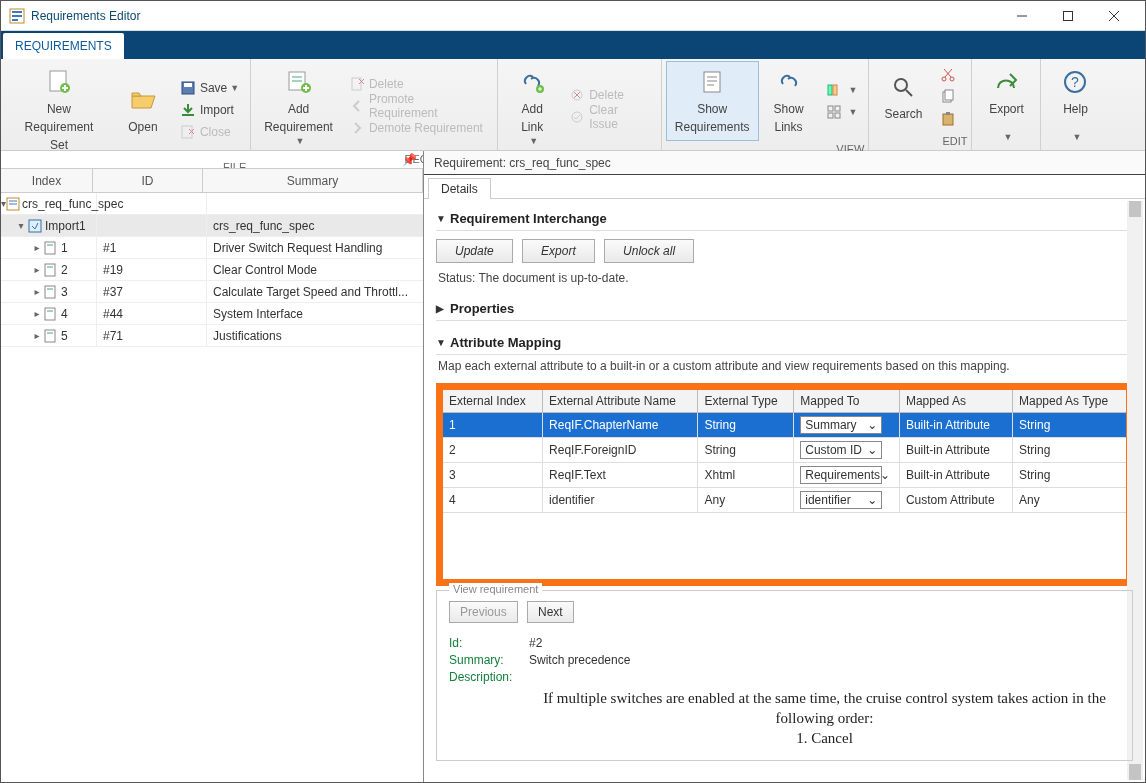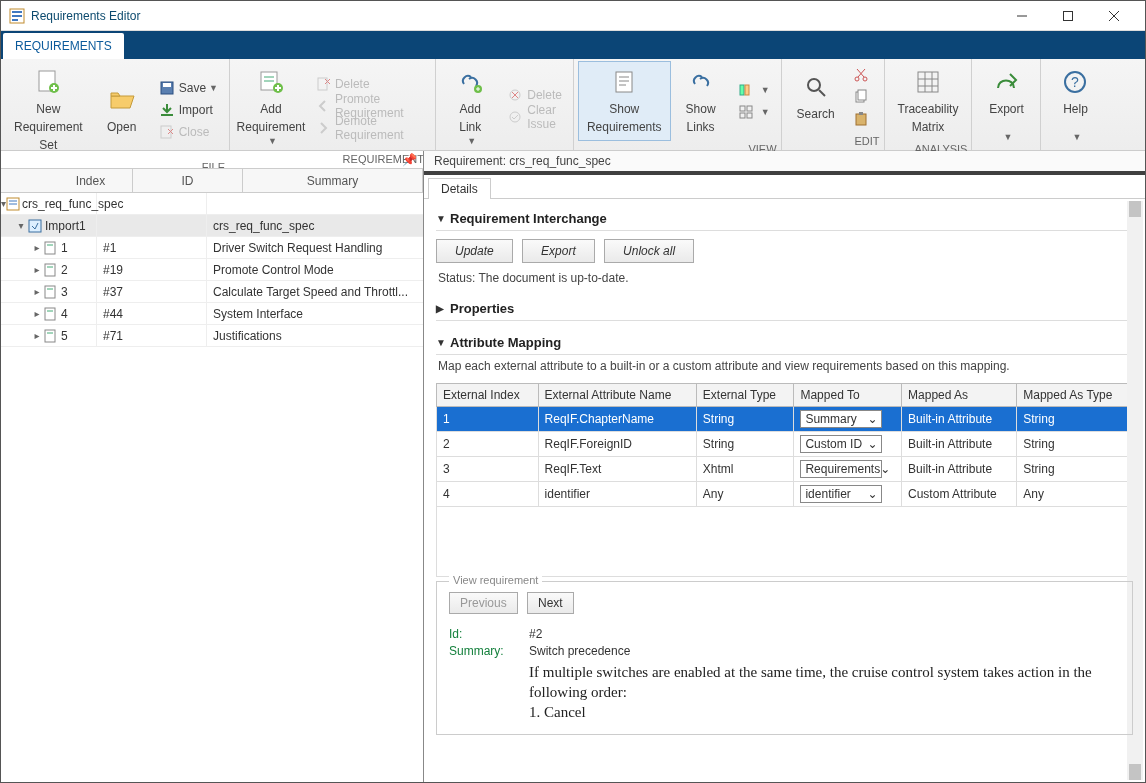--- a/index.html
+++ b/index.html
@@ -22,43 +22,43 @@
 .rbtn-small .text { font-size: 12px; color:#444; }
 .rbtn-small.disabled .text, .rbtn-small.disabled .icon { color:#bbb; }
 .active-large { background: #e0ecf7; border:1px solid #9bbede; }
 .stack { display:flex; flex-direction:column; justify-content:center; }
 .dropdown-arrow { font-size: 9px; margin-left: 3px; color:#666; }
 .main { display:flex; height: calc(783px - 30px - 28px - 92px - 2px); }
 .left-pane { width: 423px; border-right: 1px solid #888; display:flex; flex-direction:column; }
 .pin-row { height: 18px; border-bottom: 1px solid #ccc; display:flex; justify-content:flex-end; align-items:center; padding-right:6px; color:#888; }
 .tree-header { display:flex; height: 24px; border-bottom: 1px solid #ccc; background:#f7f7f7; }
 .tree-header div { border-right:1px solid #ccc; display:flex; align-items:center; justify-content:center; font-size:12px; color:#555; }
-.th-index { width: 84px; margin-left: 48px; }
+.th-index { width: 92px; }
 .th-id { width: 110px; }
 .th-summary { flex:1; }
 .tree-body { flex:1; overflow:auto; }
 .tree-row { display:flex; height: 22px; align-items:center; border-bottom:1px solid #eee; }
 .tree-row .cell-index { width:96px; display:flex; align-items:center; height:100%; border-right:1px solid #eee; }
 .tree-row .cell-id { width:110px; padding-left:6px; border-right:1px solid #eee; height:100%; display:flex; align-items:center;}
 .tree-row .cell-sum { flex:1; padding-left:6px; height:100%; display:flex; align-items:center; overflow:hidden; white-space:nowrap; text-overflow:ellipsis; }
 .tree-row.selected { background:#e9e9e9; }
 .expander { width:12px; text-align:center; color:#666; font-size:10px; }
 .ric { width:16px; height:16px; display:inline-flex; align-items:center; justify-content:center; margin-right:2px;}
 .right-pane { flex:1; display:flex; flex-direction:column; }
-.crumb { height: 24px; border-bottom:4px solid #404040; display:flex; align-items:center; padding-left:10px; font-size:12px; color:#444; background:#fafafa;}
+.crumb { height: 24px; border-bottom:1px solid #404040; display:flex; align-items:center; padding-left:10px; font-size:12px; color:#444; background:#fafafa;}
 .detail-tabs { height: 24px; border-bottom:1px solid #ccc; display:flex; align-items:flex-end; padding-left:4px;}
 .detail-tab { border:1px solid #ccc; border-bottom:none; padding:3px 12px; background:#fff; font-size:12px; color:#333; position:relative; top:1px;}
 .detail-body { flex:1; overflow:auto; padding: 6px 12px; position:relative;}
 .section-head { display:flex; align-items:center; font-weight:bold; font-size:13px; color:#222; padding:6px 0 4px 0; border-bottom:1px solid #ddd;}
 .section-head .tri { width:14px; font-size:10px; color:#333;}
 .btn { display:inline-block; border:1px solid #aaa; background:linear-gradient(#fafafa,#eaeaea); padding:4px 18px; font-size:12px; color:#333; margin-right:6px;}
 .btn.slim { padding: 3px 10px; }
 .status-line { font-size:12px; color:#444; margin:8px 0 10px 2px;}
 .desc-text { font-size:12px; color:#444; margin:4px 0 10px 2px;}
-table.map { width:100%; border:1px solid #f97316; border-collapse:collapse; font-size:12px; margin-top:4px;}
+table.map { width:100%; border:7px solid #f97316; border-collapse:collapse; font-size:12px; margin-top:4px;}
 table.map th { background:#f3f3f3; border:1px solid #bbb; padding:4px 6px; font-weight:normal; color:#333; text-align:left;}
 table.map td { border:1px solid #ddd; padding:3px 6px; }
 tr.selrow td { background:#1a6fd1; color:#fff; }
 .combo { display:flex; align-items:center; justify-content:space-between; border:1px solid #888; padding:1px 4px; background:#fff; color:#333; width: 82px;}
 tr.selrow .combo { background:#fff; color:#333; }
 .mapbtns { margin:12px 0 10px 0; }
 .fieldset { border:1px solid #ccc; padding:10px 12px 12px 12px; position:relative; margin-top:4px;}
 .fieldset .legend { position:absolute; top:-8px; left:12px; background:#fff; padding:0 4px; color:#888; font-size:11px;}
 .kv { display:flex; margin: 3px 0; font-size:12px; }
 .kv .k { width:80px; color:#15803d;}
@@ -337,38 +337,20 @@
                 <rect x="3" y="3" width="10" height="11" fill="#d9b36c" stroke="#a07030"></rect>
                 <rect x="6" y="1" width="4" height="3" fill="#888"></rect>
               </svg>
             </span>
           </div>
       </div>
     </div>
     <div class="label">EDIT</div>
   </div>
 
-  <div class="rgroup">
-    <div class="body">
-      <div class="rbtn-large">
-        <span class="icon">
-            <svg width="28" height="28">
-              <rect x="4" y="4" width="20" height="20" fill="none" stroke="#888"></rect>
-              <line x1="4" y1="11" x2="24" y2="11" stroke="#888"></line>
-              <line x1="4" y1="18" x2="24" y2="18" stroke="#888"></line>
-              <line x1="11" y1="4" x2="11" y2="24" stroke="#888"></line>
-              <line x1="18" y1="4" x2="18" y2="24" stroke="#888"></line>
-            </svg>
-          </span>
-        <span class="text" style="white-space:pre-line">Traceability
-Matrix</span>
-      </div>
-    </div>
-    <div class="label">ANALYSIS</div>
-  </div>
 
   <div class="rgroup">
     <div class="body">
       <div class="rbtn-large">
         <span class="icon">
             <svg width="28" height="28">
               <path d="M6 20 C6 10 22 10 22 20" fill="none" stroke="#3a8c3a" stroke-width="2"></path>
               <path d="M18 6 L24 12 L18 18" fill="none" stroke="#3a8c3a" stroke-width="2"></path>
             </svg>
           </span>
@@ -458,21 +440,21 @@
             <span class="expander">▸</span>
             <span class="ric">
               <svg width="14" height="14">
                 <rect x="1" y="1" width="10" height="12" fill="#fff" stroke="#888"></rect>
                 <line x1="3" y1="4" x2="9" y2="4" stroke="#4a7"></line>
               </svg>
             </span>
             <span>2</span>
           </div>
           <div class="cell-id">#19</div>
-          <div class="cell-sum">Promote Control Mode</div>
+          <div class="cell-sum">Clear Control Mode</div>
         </div>
       <div class="tree-row">
           <div class="cell-index" style="padding-left:30px;">
             <span class="expander">▸</span>
             <span class="ric">
               <svg width="14" height="14">
                 <rect x="1" y="1" width="10" height="12" fill="#fff" stroke="#888"></rect>
                 <line x1="3" y1="4" x2="9" y2="4" stroke="#4a7"></line>
               </svg>
             </span>
@@ -622,18 +604,21 @@
         </div>
         <div style="height:10px;"></div>
         <div class="kv">
             <div class="k">Id:</div>
             <div class="v">#2</div>
           </div>
         <div class="kv">
             <div class="k">Summary:</div>
             <div class="v">Switch precedence</div>
           </div>
-        <div class="desc-box" style="white-space:pre-line;">If multiple switches are enabled at the same time, the cruise control system takes action in the following order:
+        <div class="kv">
+            <div class="k">Description:</div>
+          </div>
+        <div class="desc-box" style="white-space:pre-line;text-align:center;">If multiple switches are enabled at the same time, the cruise control system takes action in the following order:
 1. Cancel</div>
       </div>
     </div>
   </div>
 </div>
 
 </body></html>

